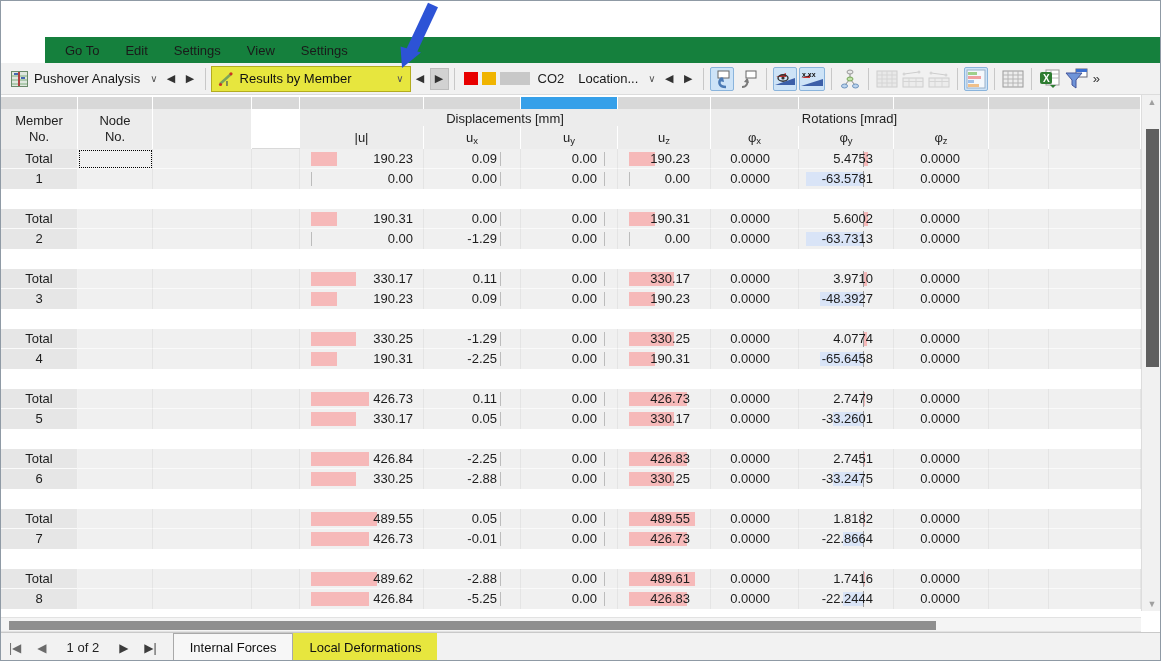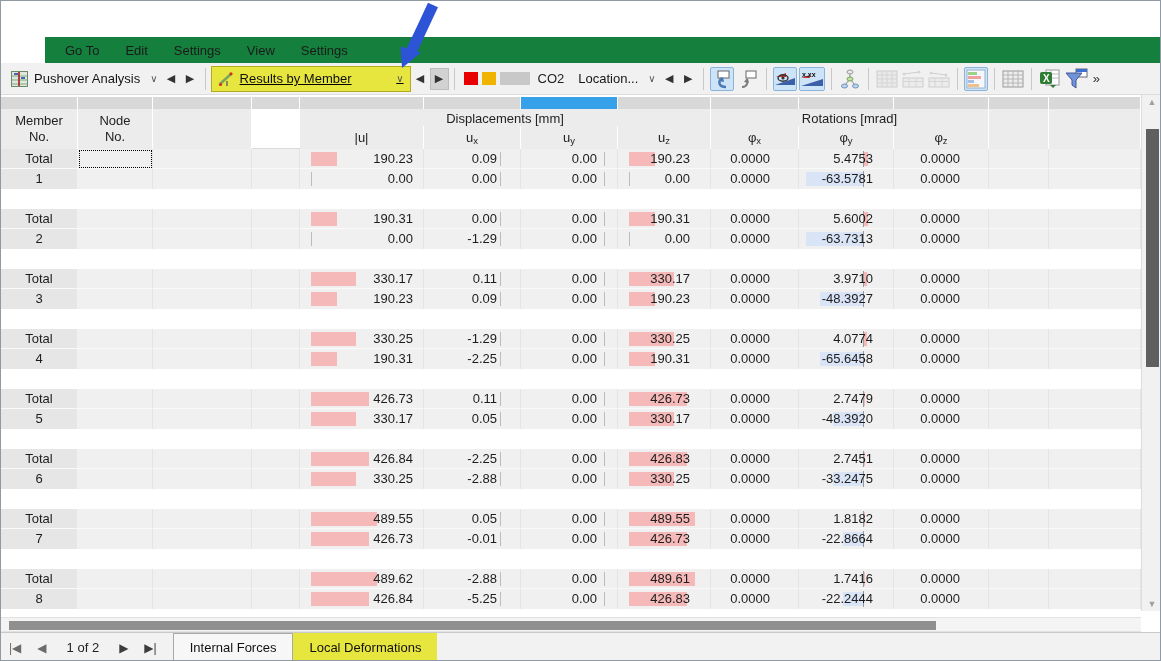--- a/index.html
+++ b/index.html
@@ -24,21 +24,21 @@
   .tsep{width:1px;height:22px;background:#c8c8c8;margin:0 5px;}
   .tbtn{height:24px;min-width:24px;display:flex;align-items:center;justify-content:center;border-radius:2px;margin:0 1px;}
   .tbtn.hl{background:#cde3f7;border:1px solid #8ab4dc;}
   .tbtn.dis{opacity:.5;}
   .navbtn{width:19px;height:22px;display:flex;align-items:center;justify-content:center;font-size:11px;color:#333;}
   .navbtn.shade{background:#d2d2d2;border:1px solid #bdbdbd;}
   .combo-plain{display:flex;align-items:center;height:24px;padding:0 4px;}
   .combo-plain .lbl{font-size:13px;color:#161616;margin:0 6px;}
   .chev{font-size:10px;color:#555;margin-left:4px;}
   #results-combo{display:flex;align-items:center;height:26px;background:var(--yellow,#e7e63e);
-    border:1px solid #b3ac1f;padding:0 6px;width:200px;text-decoration:underline;}
+    border:1px solid #b3ac1f;padding:0 6px;width:200px;}
   #results-combo .lbl{font-size:13px;color:#111;margin-left:6px;flex:1;}
   .swatch{height:13px;margin-right:4px;display:inline-block;}
   #co-label{font-size:13px;color:#222;margin:0 8px 0 4px;}
   #overflow{font-size:13px;color:#333;margin-left:4px;}
 
   
   #arrow-svg{position:absolute;left:380px;top:0;width:70px;height:72px;z-index:50;pointer-events:none;}
 
   
   #tablearea{position:absolute;top:94px;left:0;width:1140px;height:522px;background:#fff;}
@@ -675,21 +675,21 @@
           <div class="cell pr20">
             <div class="bar" style="left: 11px; width: 44.5064px; background: rgb(246, 185, 185);"></div>
             <span class="val">330.17</span>
           </div>
           <div class="cell pr28">
             <span class="val">0.0000</span>
           </div>
           <div class="cell pr20">
             <div class="bar" style="left: 34.2528px; width: 29.7472px; background: rgb(217, 228, 247);"></div>
             <div class="axis" style="left: 64px;"></div>
-            <span class="val">-48.3920</span>
+            <span class="val">-33.2601</span>
           </div>
           <div class="cell pr28">
             <span class="val">0.0000</span>
           </div>
           <div class="cell "></div>
           <div class="cell "></div>
         </div>
         <div class="gaprow"></div>
         <div class="trow grid13 r1">
           <div class="cell memcol">Total</div>

